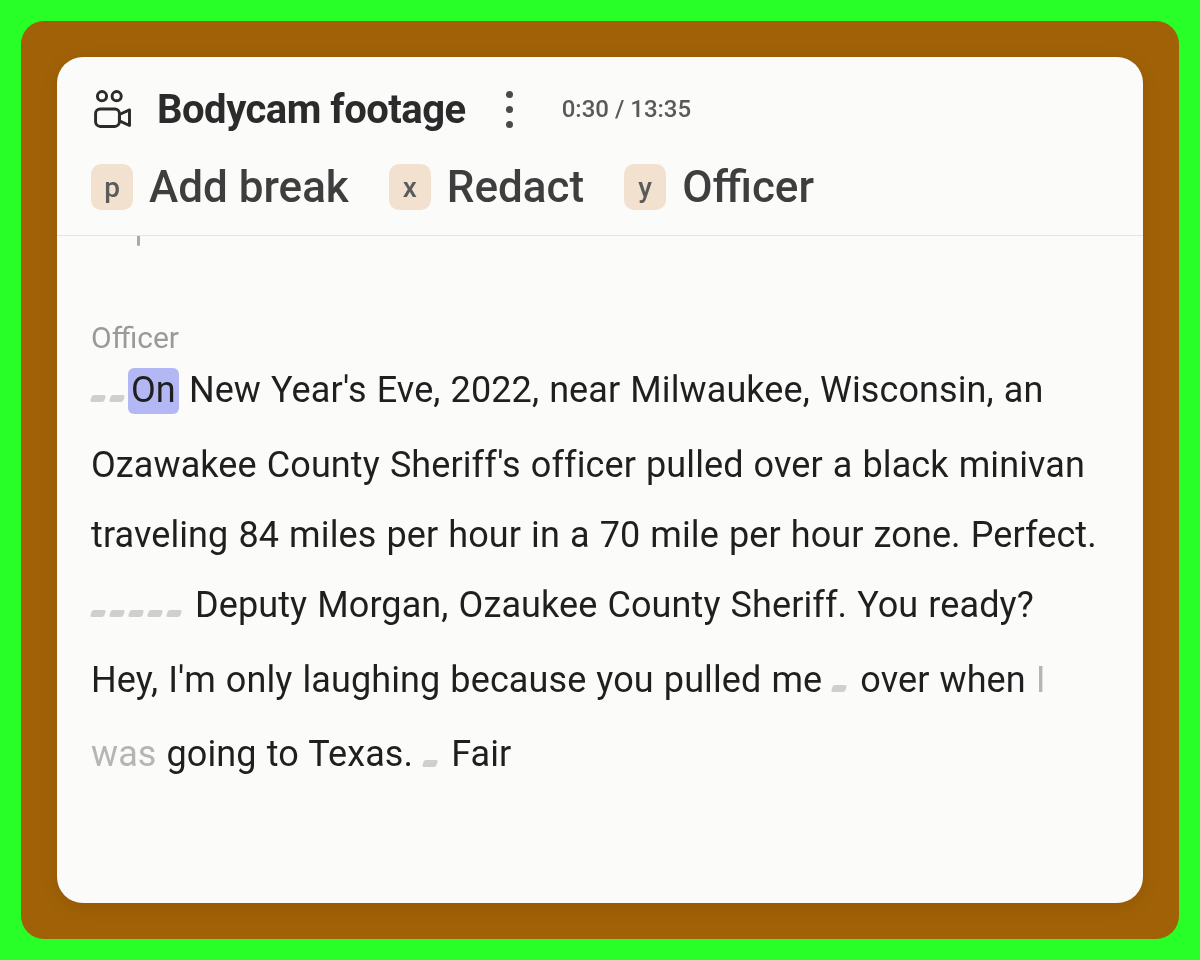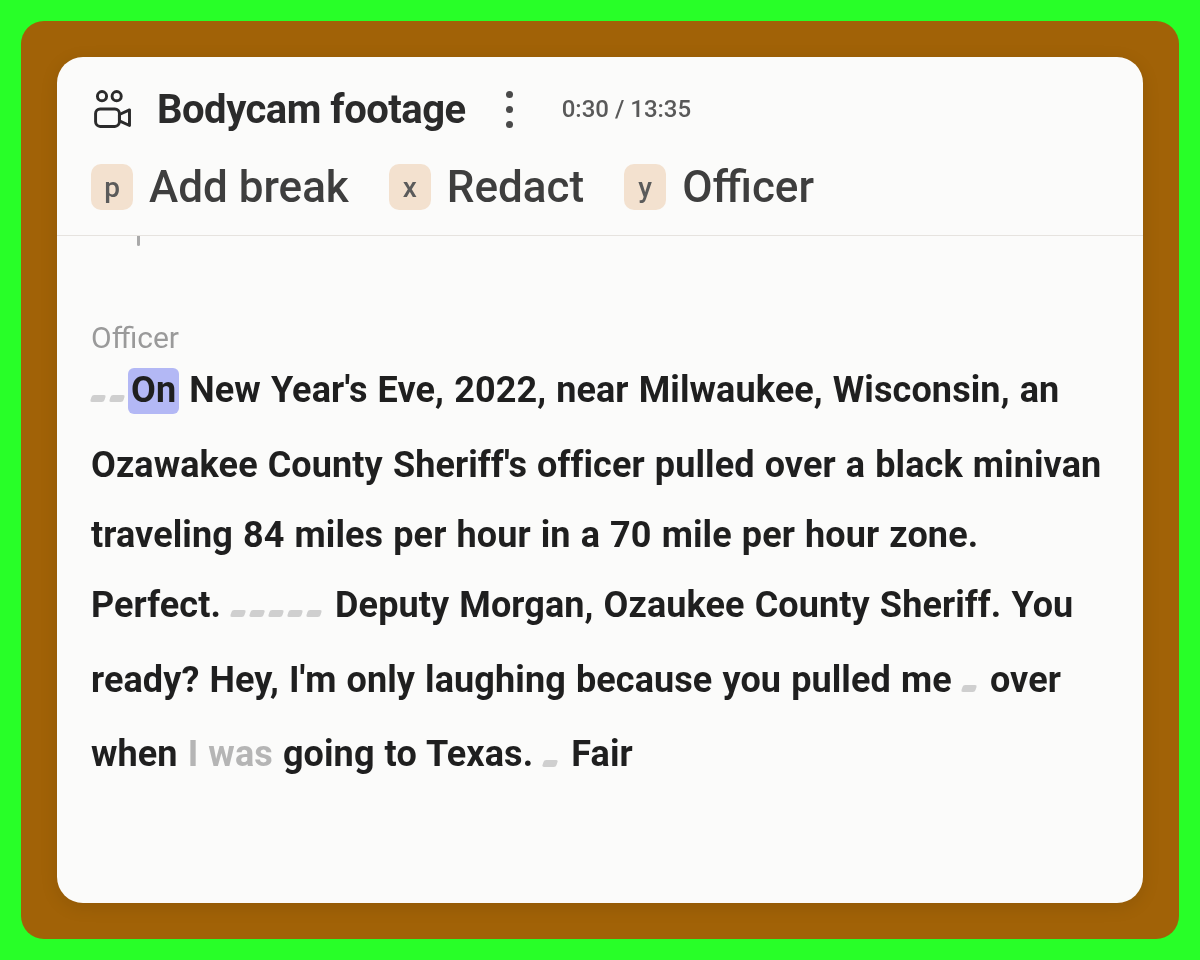--- a/index.html
+++ b/index.html
@@ -111,21 +111,21 @@
   }
   .speaker {
     font-size: 30px;
     color: #9a9a9a;
     margin-top: 46px;
   }
   .body {
     font-size: 36px;
     line-height: 1.95;
     color: #1f1f1f;
-    font-weight: 700;
+    font-weight: 400;
     letter-spacing: 0.1px;
     word-spacing: 1px;
   }
   .dash {
     display:inline-block;
     vertical-align: middle;
     margin-bottom: 4px;
   }
   .dash span {
     display:inline-block;

